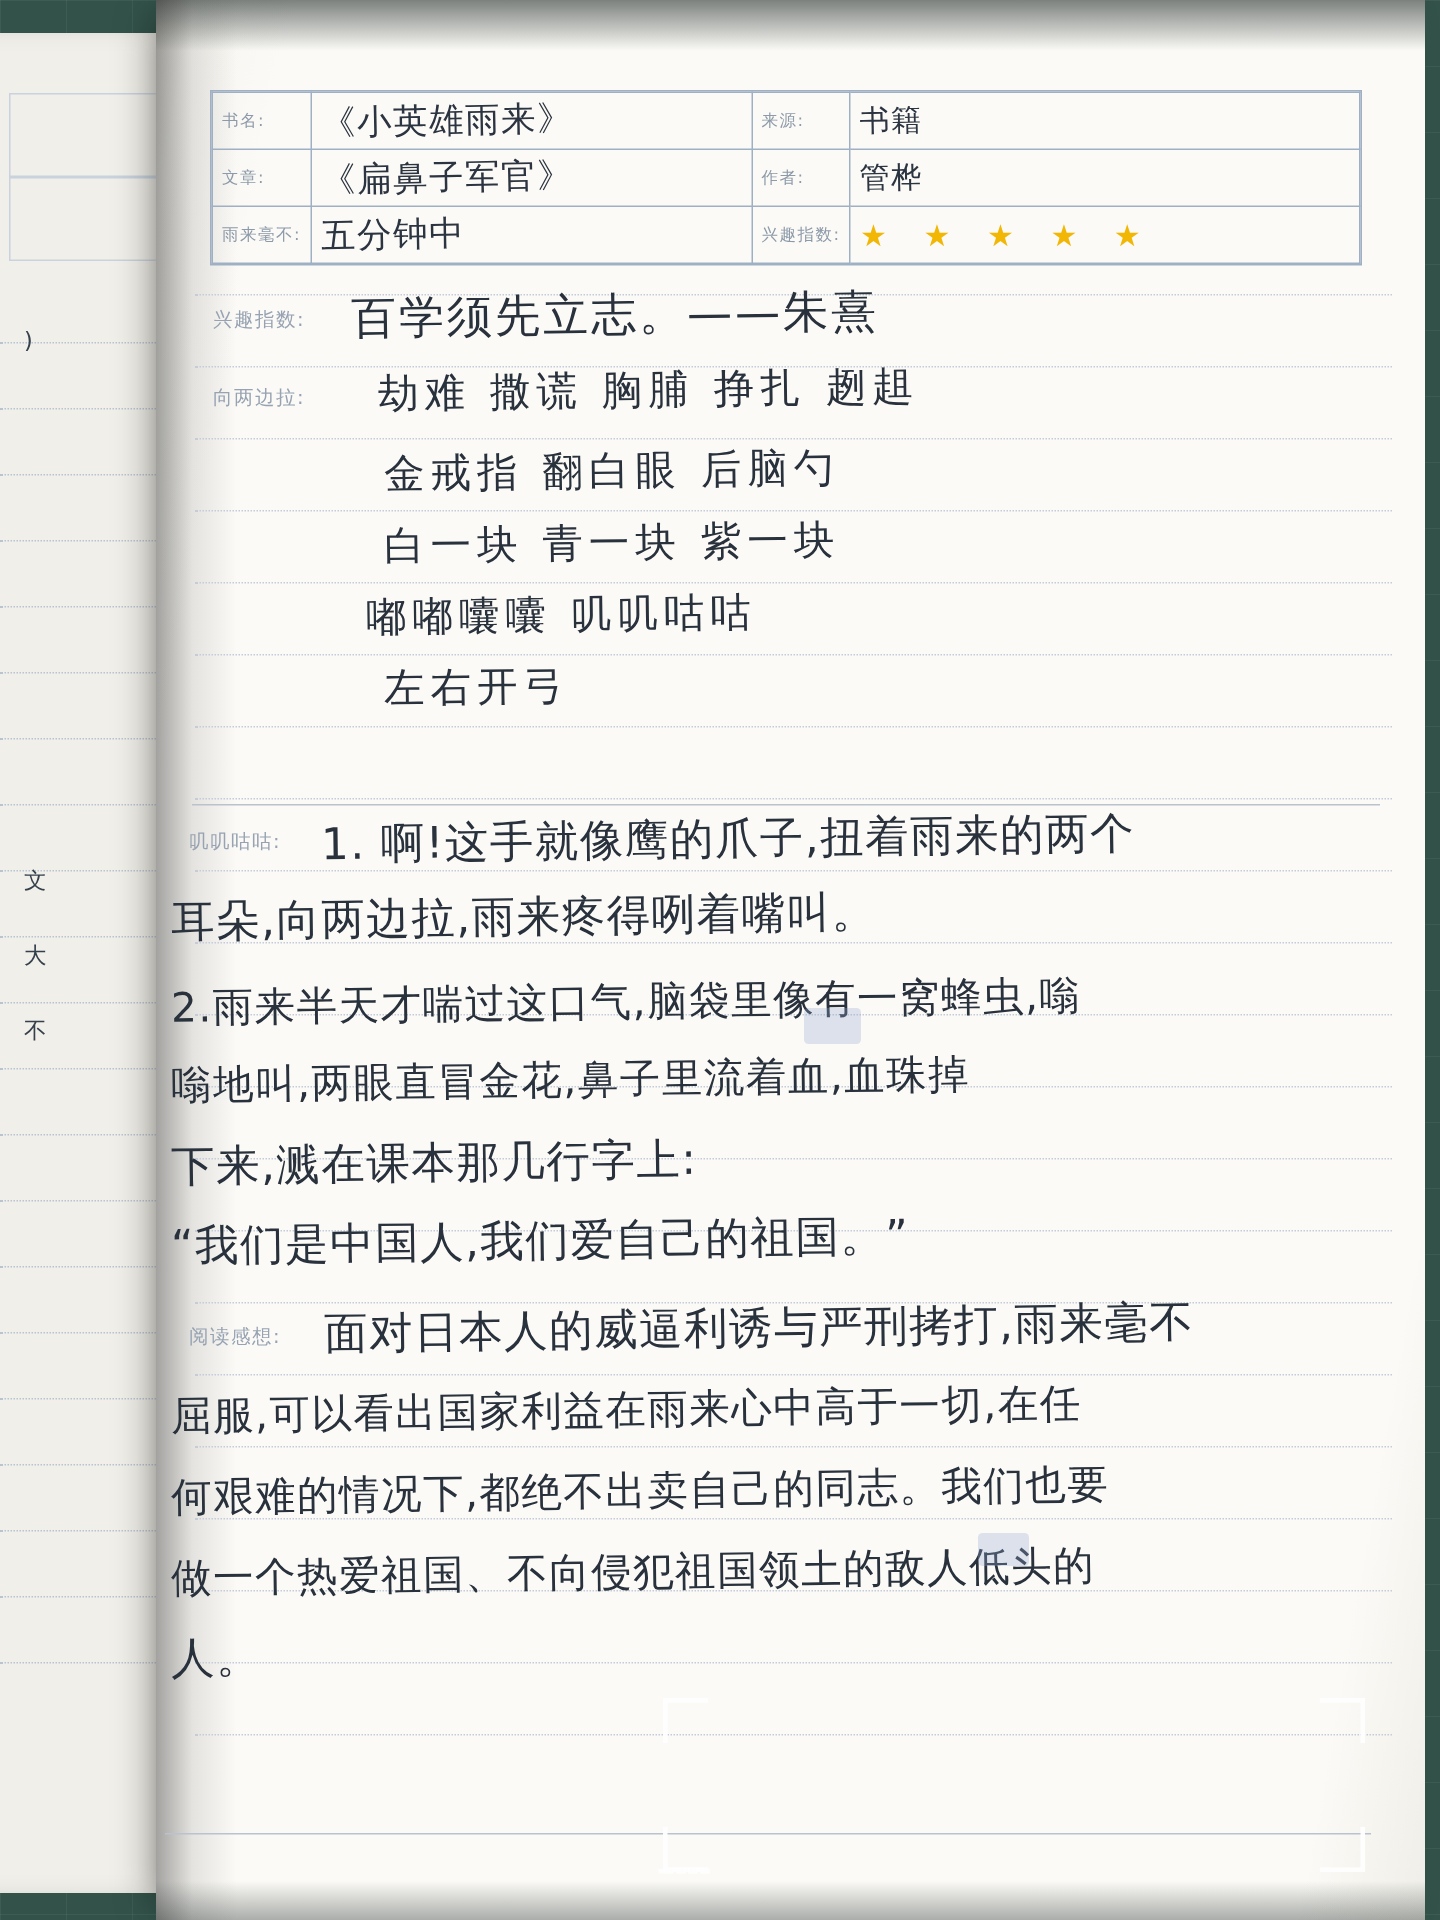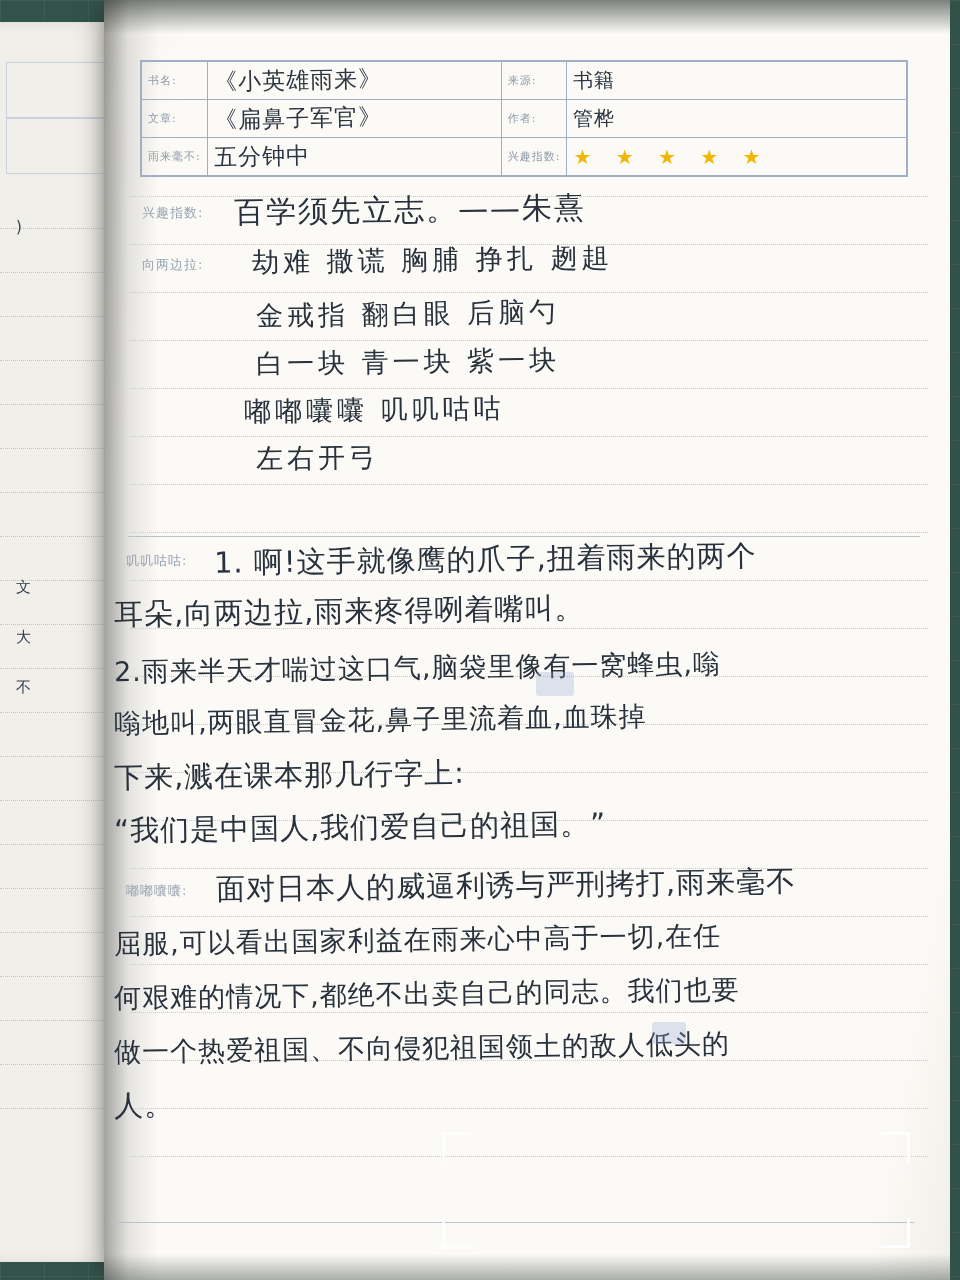--- a/index.html
+++ b/index.html
@@ -257,21 +257,21 @@
     <div class="hrline" style="left:24px; right:30px; top:536px;"></div>
 
     <div class="fieldlbl" style="left:22px; top:552px;">叽叽咕咕:</div>
     <div class="ink body" style="left:110px; top:540px;">1. 啊!这手就像鹰的爪子,扭着雨来的两个</div>
     <div class="ink body" style="left:10px; top:592px;">耳朵,向两边拉,雨来疼得咧着嘴叫。</div>
     <div class="ink body" style="left:10px; top:650px; font-size:27px;">2.雨来半天才喘过这口气,脑袋里像有一窝蜂虫,嗡</div>
     <div class="ink body" style="left:10px; top:702px; font-size:27px;">嗡地叫,两眼直冒金花,鼻子里流着血,血珠掉</div>
     <div class="ink body" style="left:10px; top:756px;">下来,溅在课本那几行字上:</div>
     <div class="ink body" style="left:10px; top:808px;">“我们是中国人,我们爱自己的祖国。”</div>
 
-    <div class="fieldlbl" style="left:22px; top:882px;">嘟嘟囔囔:</div>
+    <div class="fieldlbl" style="left:22px; top:882px;">阅读感想:</div>
     <div class="ink body" style="left:112px; top:866px;">面对日本人的威逼利诱与严刑拷打,雨来毫不</div>
     <div class="ink body" style="left:10px; top:922px; font-size:27px;">屈服,可以看出国家利益在雨来心中高于一切,在任</div>
     <div class="ink body" style="left:10px; top:976px; font-size:27px;">何艰难的情况下,都绝不出卖自己的同志。我们也要</div>
     <div class="ink body" style="left:10px; top:1030px; font-size:27px;">做一个热爱祖国、不向侵犯祖国领土的敌人低头的</div>
     <div class="ink body" style="left:10px; top:1086px;">人。</div>
 
     <div class="smudge" style="left:432px; top:672px; width:38px; height:24px;"></div>
     <div class="smudge" style="left:548px; top:1022px; width:34px; height:22px;"></div>
 
     <div class="hrline" style="left:6px; right:36px; top:1222px;"></div>

